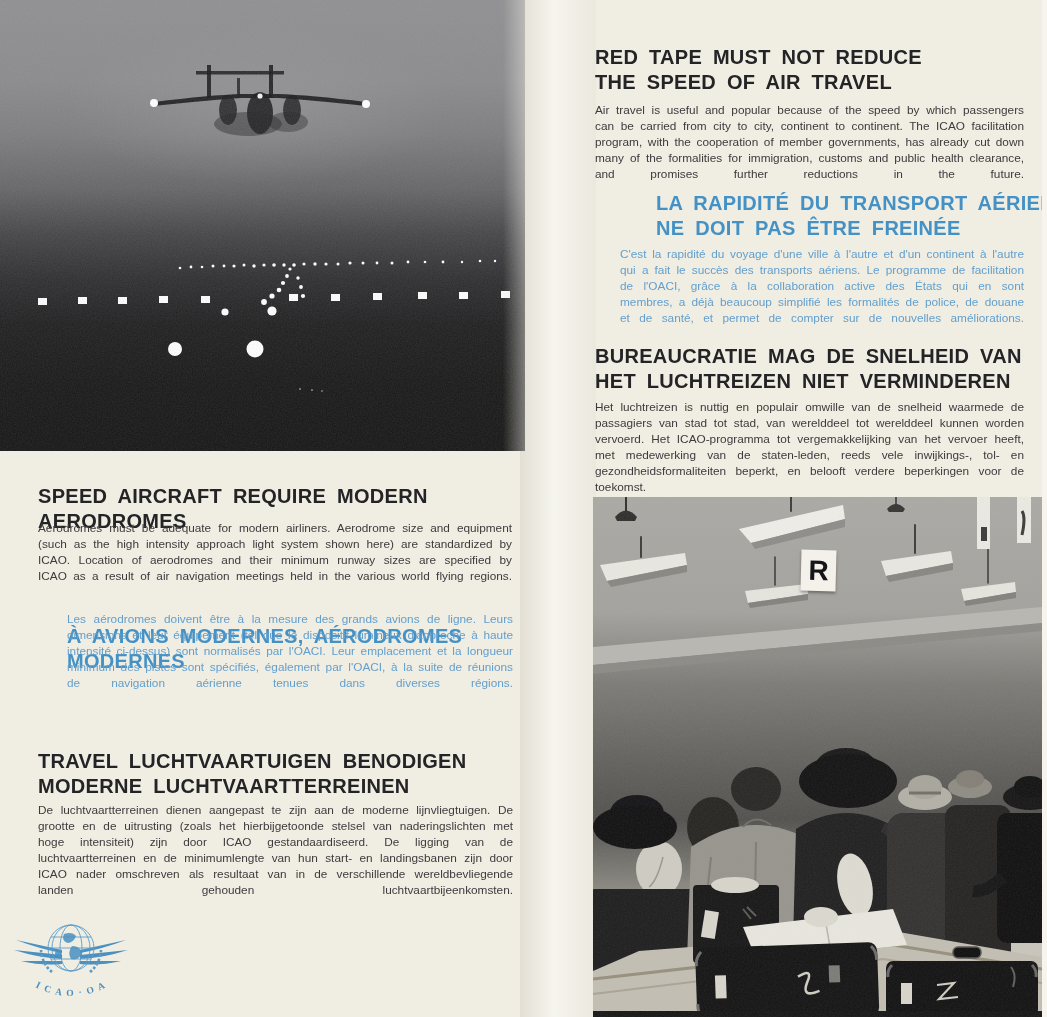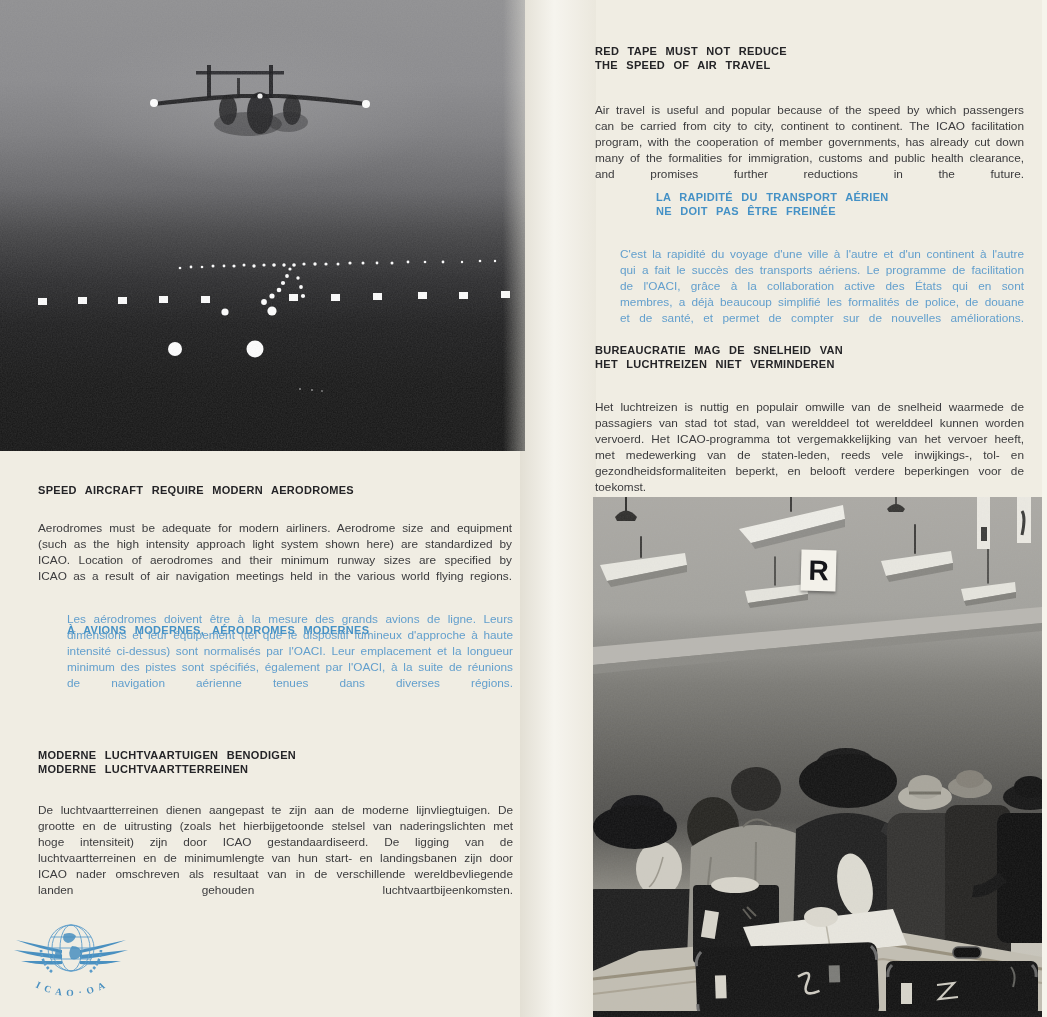--- a/index.html
+++ b/index.html
@@ -32,21 +32,21 @@
   }
   .photo-customs svg.scene{position:absolute;left:0;top:0;width:100%;height:100%;}
   .r-sign{
     position:absolute;left:208px;top:53px;width:35px;height:41px;
     background:#f3f1ea;color:#15151a;font-weight:bold;font-size:28px;line-height:41px;
     text-align:center;transform:rotate(1.5deg);box-shadow:0 2px 3px rgba(0,0,0,0.35);
   }
 
   
   .h{
-    position:absolute;font-weight:bold;font-size:11px;line-height:1.25;
+    position:absolute;font-weight:bold;font-size:20px;line-height:1.25;
     letter-spacing:.3px;word-spacing:5px;color:#242427;
   }
   .h .ln{display:block;}
   .h.blue{color:#4491c6;}
   .b{
     position:absolute;font-size:11.8px;line-height:16px;
     text-align:justify;word-spacing:2.2px;color:#3b3b3d;
   }
   .b.blue{color:#629fcd;}
   .b::after{content:"";display:inline-block;width:100%;}
@@ -182,21 +182,21 @@
     <span class="ln">SPEED AIRCRAFT REQUIRE MODERN AERODROMES</span>
   </div>
   <p class="b l-en-b">Aerodromes must be adequate for modern airliners. Aerodrome size and equipment (such as the high intensity approach light system shown here) are standardized by ICAO. Location of aerodromes and their minimum runway sizes are specified by ICAO as a result of air navigation meetings held in the various world flying regions.</p>
 
   <div class="h blue l-fr-h">
     <span class="ln">À AVIONS MODERNES, AÉRODROMES MODERNES</span>
   </div>
   <p class="b blue l-fr-b">Les aérodromes doivent être à la mesure des grands avions de ligne. Leurs dimensions et leur équipement (tel que le dispositif lumineux d'approche à haute intensité ci-dessus) sont normalisés par l'OACI. Leur emplacement et la longueur minimum des pistes sont spécifiés, également par l'OACI, à la suite de réunions de navigation aérienne tenues dans diverses régions.</p>
 
   <div class="h l-nl-h">
-    <span class="ln">MODERNE LUCHTVAARTUIGEN BENODIGEN</span>
+    <span class="ln">TRAVEL LUCHTVAARTUIGEN BENODIGEN</span>
     <span class="ln">MODERNE LUCHTVAARTTERREINEN</span>
   </div>
   <p class="b l-nl-b">De luchtvaartterreinen dienen aangepast te zijn aan de moderne lijnvliegtuigen. De grootte en de uitrusting (zoals het hierbijgetoonde stelsel van naderingslichten met hoge intensiteit) zijn door ICAO gestandaardiseerd. De ligging van de luchtvaartterreinen en de minimumlengte van hun start- en landingsbanen zijn door ICAO nader omschreven als resultaat van in de verschillende wereldbevliegende landen gehouden luchtvaartbijeenkomsten.</p>
 
   <svg class="icao-logo" viewBox="0 0 114 94">
     <defs>
         <path id="arcPath" d="M16 70 Q57 94 98 70" fill="none"></path>
       </defs>
 
     <g fill="#4a90c0">

